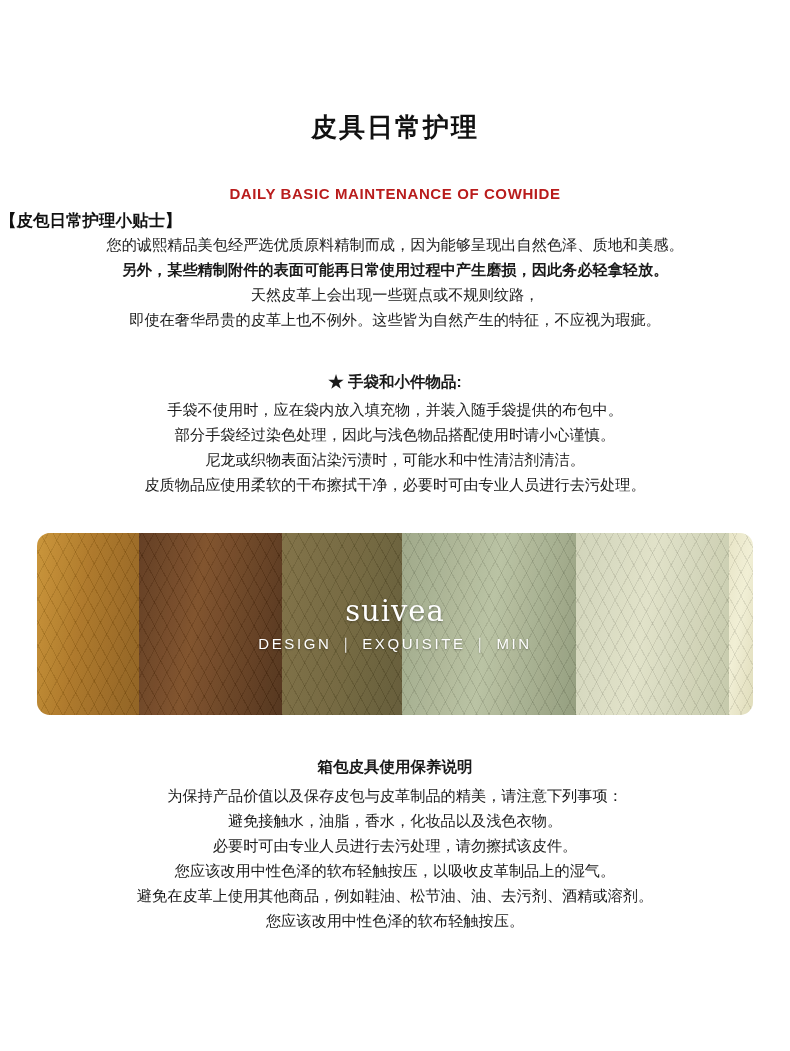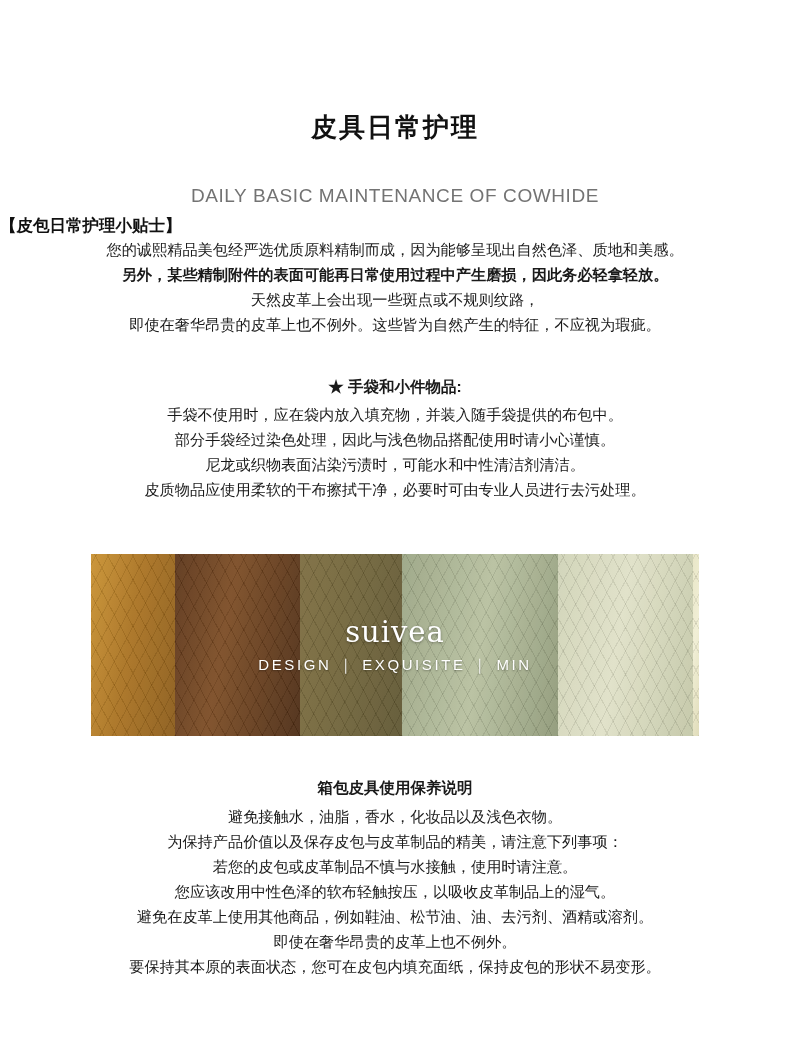--- a/index.html
+++ b/index.html
@@ -27,25 +27,25 @@
     font-size: 26px;
     font-weight: bold;
     letter-spacing: 2px;
     margin-top: 112px;
     line-height: 1.2;
     color: #111;
   }
 
   .subtitle-en {
     text-align: center;
-    font-size: 19px;
-    font-weight: normal;
+    font-size: 15px;
+    font-weight: bold;
     letter-spacing: 0.6px;
     margin-top: 42px;
-    color: #737373;
+    color: #b91c1c;
   }
 
   .subtitle-cn {
     text-align: left;
     font-size: 16.5px;
     font-weight: bold;
     margin-top: 8px;
     color: #111;
   }
 
@@ -68,26 +68,27 @@
     text-align: center;
     font-size: 15.5px;
     font-weight: bold;
     margin-top: 40px;
     margin-bottom: 4px;
   }
 
   
   .image-band {
     position: relative;
-    margin-top: 52px;
-    width: 608px;
+    margin-top: 36px;
+    width: 716px;
     height: 182px;
     margin-left: auto;
     margin-right: auto;
     overflow: hidden;
+    border-radius: 13px;
   }
   .stripes {
     position: absolute;
     inset: 0;
     display: flex;
   }
   .stripe {
     flex: 1 1 auto;
     position: relative;
   }
@@ -175,22 +176,21 @@
     </div>
     <div class="band-text">
       <div class="brand">suivea</div>
       <div class="brand-tag">DESIGN ｜ EXQUISITE ｜ MIN</div>
     </div>
   </div>
 
   <div class="lower-heading">箱包皮具使用保养说明</div>
 
   <div class="para-block">
+    <div class="para-line">为保持产品价值以及保存皮包与皮革制品的精美，请注意下列事项：</div>
     <div class="para-line">避免接触水，油脂，香水，化妆品以及浅色衣物。</div>
-    <div class="para-line">为保持产品价值以及保存皮包与皮革制品的精美，请注意下列事项：</div>
-    <div class="para-line">若您的皮包或皮革制品不慎与水接触，使用时请注意。</div>
+    <div class="para-line">必要时可由专业人员进行去污处理，请勿擦拭该皮件。</div>
     <div class="para-line">您应该改用中性色泽的软布轻触按压，以吸收皮革制品上的湿气。</div>
     <div class="para-line">避免在皮革上使用其他商品，例如鞋油、松节油、油、去污剂、酒精或溶剂。</div>
-    <div class="para-line">即使在奢华昂贵的皮革上也不例外。</div>
-    <div class="para-line">要保持其本原的表面状态，您可在皮包内填充面纸，保持皮包的形状不易变形。</div>
+    <div class="para-line">您应该改用中性色泽的软布轻触按压。</div>
   </div>
 
 </div>
 
 </body></html>

